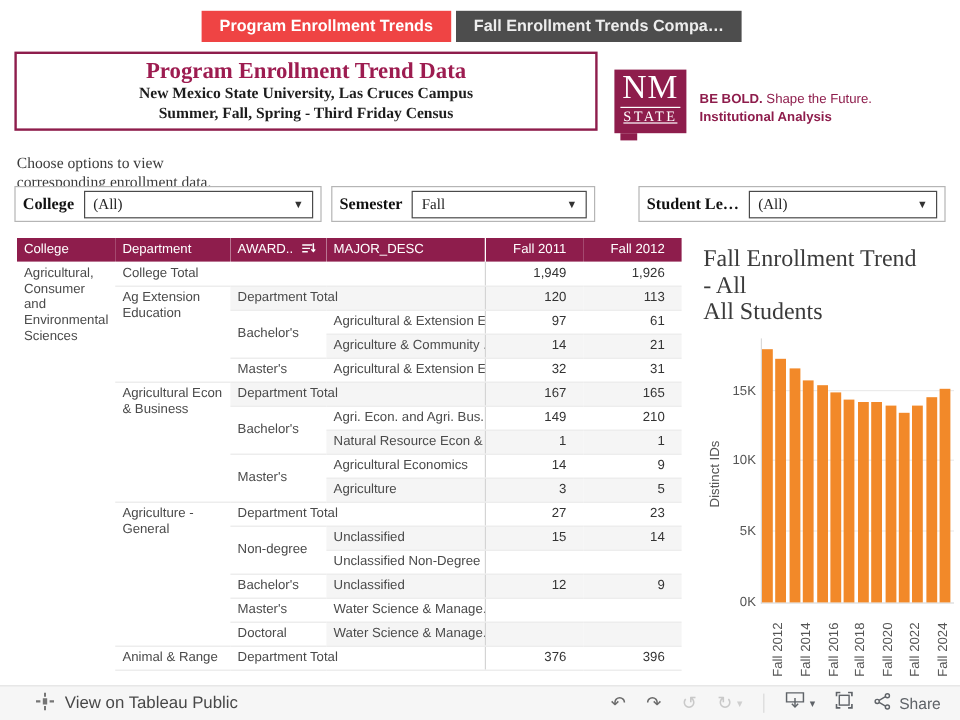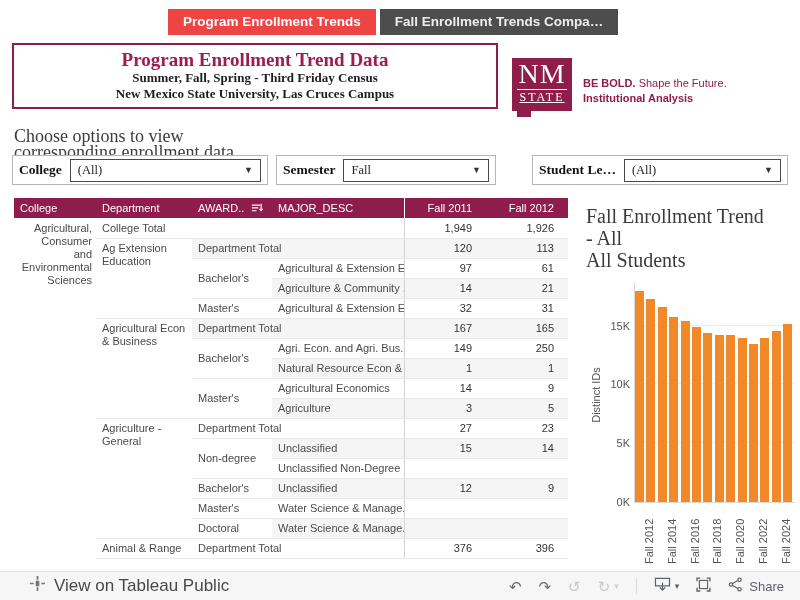--- a/index.html
+++ b/index.html
@@ -24,21 +24,21 @@
   .logo{position:absolute;left:512px;top:58px;width:60px;height:53px;background:#8e1d4c;
         text-align:center;font-family:"Liberation Serif",serif;color:#fff;}
   .logo-foot{position:absolute;left:517px;top:111px;width:14px;height:6px;background:#8e1d4c;}
   .logo-nm{font-size:28px;line-height:30px;margin-top:1px;letter-spacing:1px;}
   .logo-state{font-size:12px;line-height:15px;letter-spacing:2px;border-top:1.5px solid #fff;margin:0 5px;text-decoration:underline;}
   .brand{position:absolute;left:583px;top:76px;font-size:11px;color:#8e1d4c;line-height:15px;}
   .brand .bold{font-weight:bold;}
 
   
   .instructions{position:absolute;left:14px;top:128px;font-family:"Liberation Serif",serif;
-                font-size:18px;color:#3c3c3c;line-height:16px;}
+                font-size:13px;color:#3c3c3c;line-height:16px;}
 
   
   .fbox{position:absolute;top:155px;height:30px;border:1px solid #b5b5b5;background:#fff;
         display:flex;align-items:center;padding:0 6px;box-sizing:border-box;}
   .f0{left:12px;width:256px;} .f1{left:276px;width:220px;} .f2{left:532px;width:256px;}
   .flabel{font-family:"Liberation Serif",serif;font-weight:bold;font-size:13.5px;color:#111;
           margin-right:8px;white-space:nowrap;}
   .fdd{flex:1;height:21px;border:1px solid #4a4a4a;background:#fff;display:flex;align-items:center;
        justify-content:space-between;padding:0 7px;font-family:"Liberation Serif",serif;
        font-size:12.5px;color:#222;cursor:pointer;}
@@ -48,21 +48,21 @@
   .table-wrap{position:absolute;left:14px;top:198px;}
   table{border-collapse:collapse;table-layout:fixed;width:554px;font-size:11px;color:#4a4a4a;}
   th{background:#8e1d4c;color:#fff;font-weight:normal;font-size:11px;height:20px;
      text-align:left;padding:0 0 0 6px;white-space:nowrap;overflow:hidden;}
   th.num{text-align:right;padding:0 14px 0 0;}
   th.numfirst{border-left:1px solid rgba(255,255,255,.45);}
   th .sorticon{vertical-align:-2px;margin-left:6px;}
   td{height:20px;padding:0 4px 0 6px;vertical-align:middle;border-bottom:1px solid #e9e9e9;
      white-space:nowrap;overflow:hidden;box-sizing:border-box;}
   td.college{vertical-align:top;padding-top:4px;line-height:13px;border-bottom:none;
-             white-space:normal;text-align:right;}
+             white-space:normal;}
   td.dept{vertical-align:top;padding-top:3px;line-height:13.5px;white-space:normal;}
   td.v{text-align:right;padding-right:14px;color:#333;}
   td.vfirst{border-left:1px solid #d4d4d4;}
   td.band{background:#f5f5f5;}
   td.sep{border-top:1px solid #c6c6c6;}
 
   
   .chart{position:absolute;left:586px;top:205px;width:212px;height:362px;}
   .ctitle{font-family:"Liberation Serif",serif;font-size:20px;color:#3b3b3b;line-height:22px;}
   .ylabel{position:absolute;left:10px;top:190px;transform:translate(-50%,-50%) rotate(-90deg);
@@ -74,21 +74,21 @@
   .ytick{position:absolute;left:12px;width:32px;text-align:right;font-size:11px;color:#555;
          transform:translateY(-50%);}
   .xlab{position:absolute;top:303px;width:14px;height:56px;font-size:11px;color:#555;}
   .xlab span{position:absolute;left:1px;top:56px;transform:rotate(-90deg);transform-origin:0 0;
              white-space:nowrap;}
 
   
   .toolbar{position:absolute;left:0;bottom:0;width:800px;height:29px;background:#f6f6f6;
            border-top:1px solid #e3e3e3;display:flex;align-items:center;
            justify-content:space-between;box-sizing:border-box;padding:0 16px 0 30px;}
-  .tb-left{display:flex;gap:9px;font-size:17px;color:#484848;}
+  .tb-left{display:flex;gap:9px;font-size:14px;color:#484848;}
   .tb-right{display:flex;align-items:center;gap:17px;}
   .tb-ic{font-size:15px;color:#6b6b6b;line-height:1;cursor:pointer;}
   .tb-ic.disabled{color:#c9c9c9;cursor:default;}
   .tb-caret{font-size:9px;color:#cfcfcf;}
   .tb-caret.dark{color:#5f6368;}
   .tb-div{width:1px;height:16px;background:#d9d9d9;}
   .tb-share{display:flex;align-items:center;gap:6px;font-size:13px;color:#5f6368;cursor:pointer;}
   .icgrp{display:flex;align-items:center;gap:4px;cursor:pointer;}
 </style>
 </head>
@@ -96,22 +96,22 @@
 
 <div class="page">
 
   <div class="tabbar">
     <div class="tab active">Program Enrollment Trends</div>
     <div class="tab inactive">Fall Enrollment Trends Compa…</div>
   </div>
 
   <div class="headerbox">
     <div class="hb-title">Program Enrollment Trend Data</div>
+    <div class="hb-sub">New Mexico State University, Las Cruces Campus</div>
     <div class="hb-sub">Summer, Fall, Spring - Third Friday Census</div>
-    <div class="hb-sub">New Mexico State University, Las Cruces Campus</div>
   </div>
 
   <div class="logo">
     <div class="logo-nm">NM</div>
     <div class="logo-state">STATE</div>
   </div>
   <div class="logo-foot"></div>
   <div class="brand">
     <div><span class="bold">BE BOLD.</span>
       <span>Shape the Future.</span></div>
@@ -204,21 +204,21 @@
           <tr>
             <td class="dept sep" rowspan="5">Agricultural Econ &amp; Business</td>
             <td class="total band sep" colspan="2">Department Total</td>
             <td class="v vfirst band sep">167</td>
             <td class="v band sep">165</td>
           </tr>
           <tr>
             <td class="award" rowspan="2">Bachelor's</td>
             <td class="major">Agri. Econ. and Agri. Bus.</td>
             <td class="v vfirst">149</td>
-            <td class="v">250</td>
+            <td class="v">210</td>
           </tr>
           <tr>
             <td class="major band">Natural Resource Econ &amp; P..</td>
             <td class="v vfirst band">1</td>
             <td class="v band">1</td>
           </tr>
           <tr>
             <td class="award" rowspan="2">Master's</td>
             <td class="major">Agricultural Economics</td>
             <td class="v vfirst">14</td>

